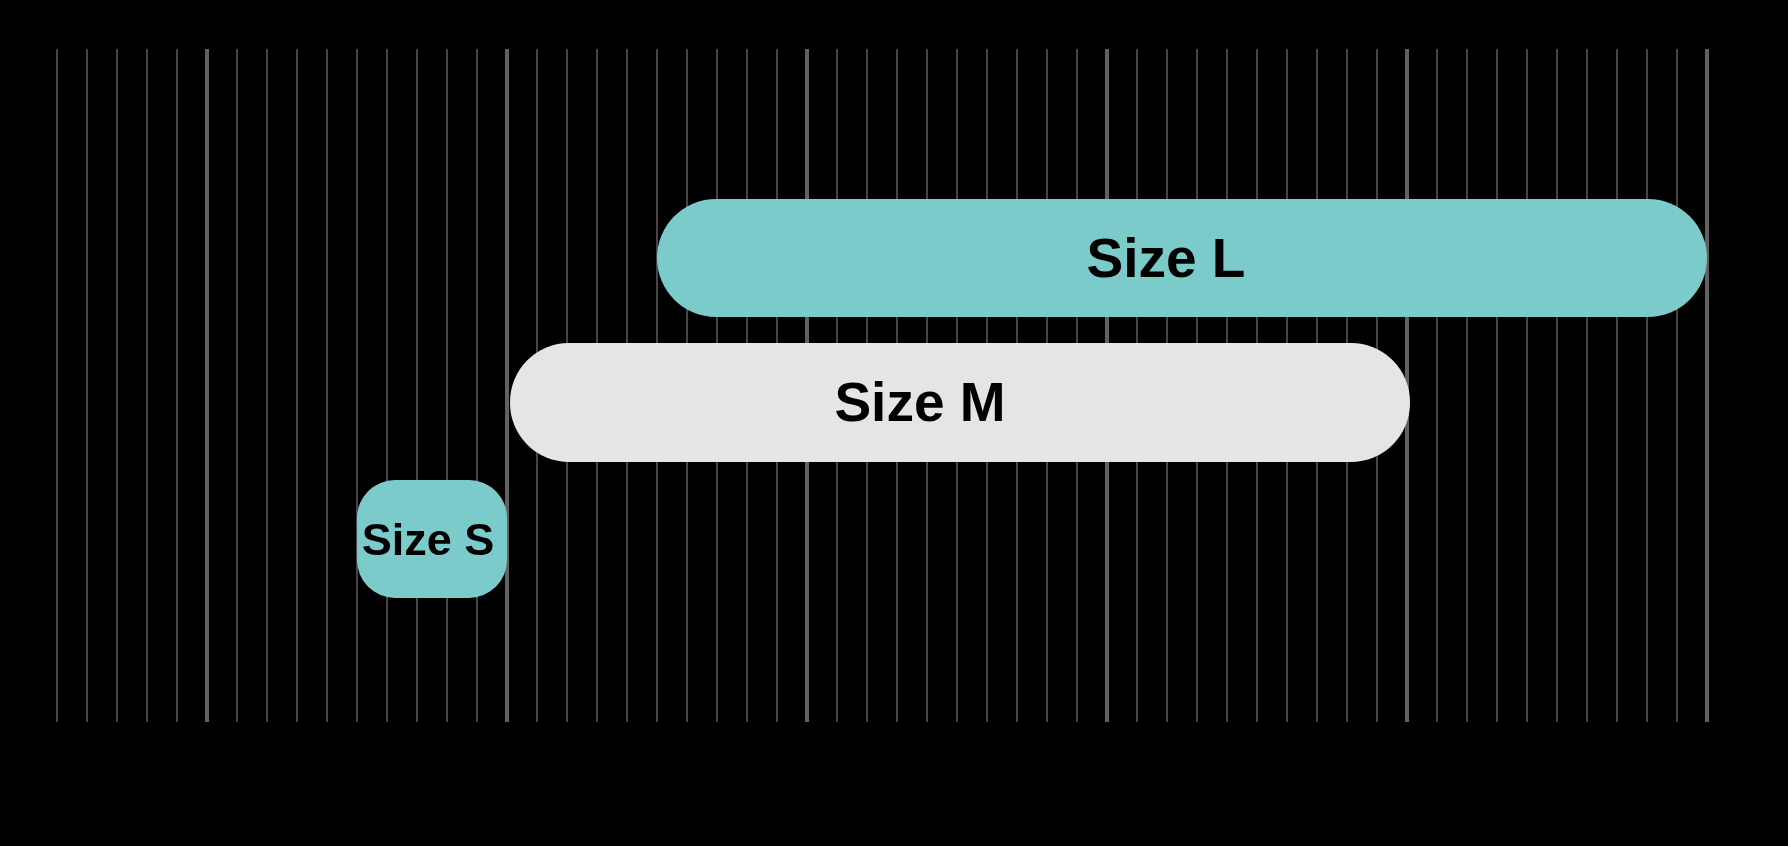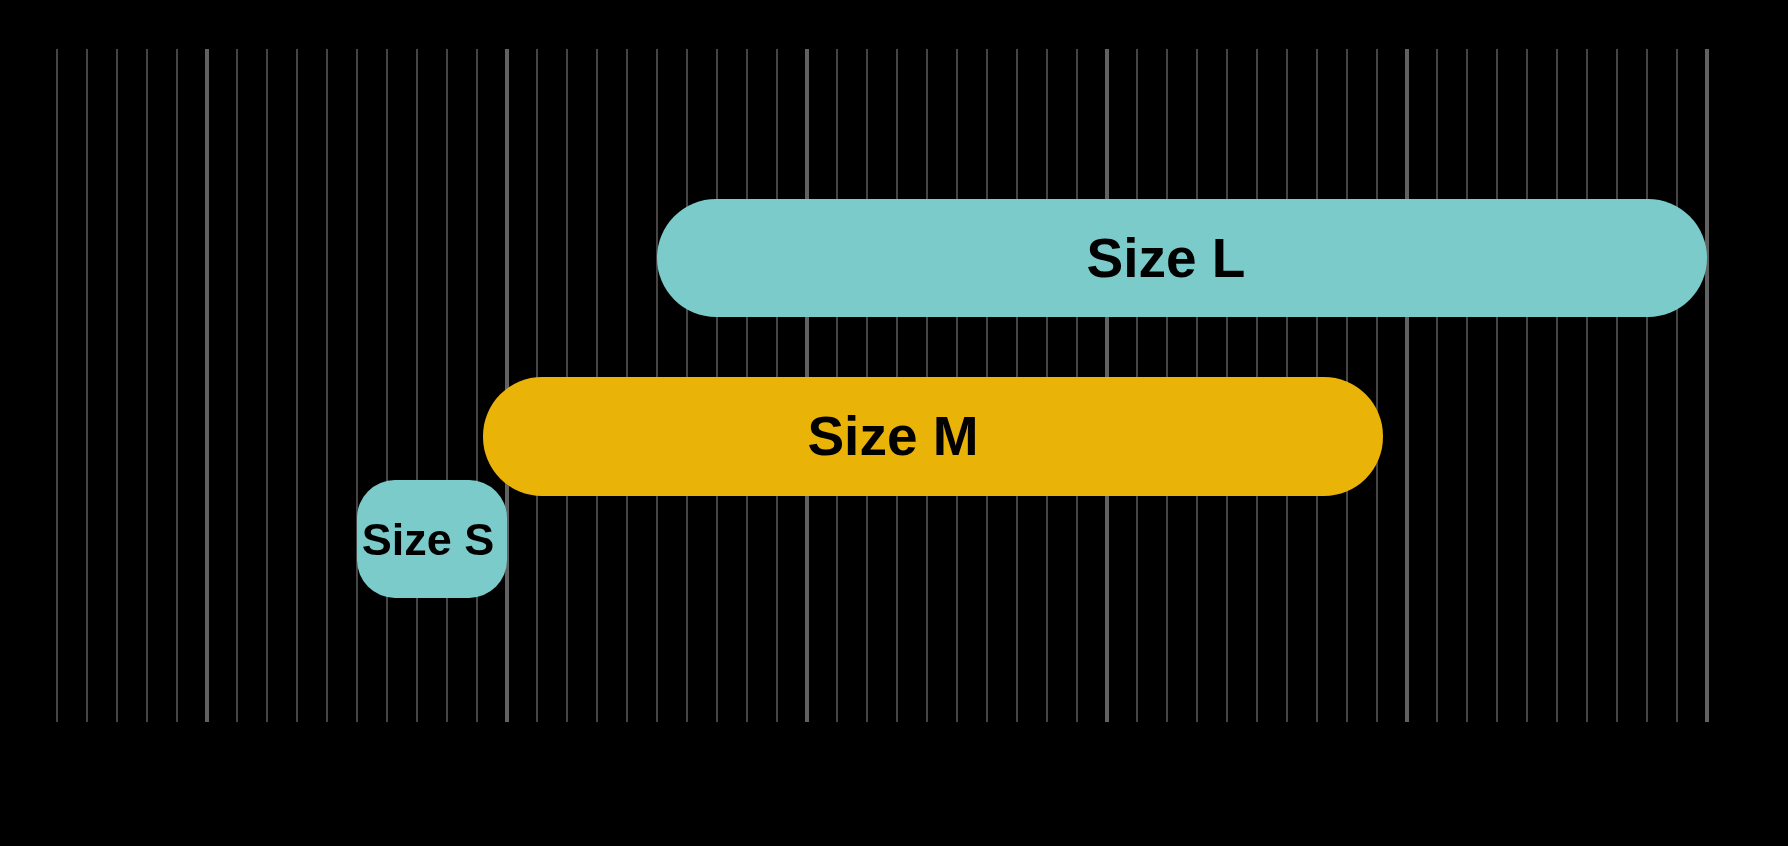--- a/index.html
+++ b/index.html
@@ -103,20 +103,20 @@
       <div class="vline minor" style="left: 1586px; background: rgb(69, 69, 69);"></div>
       <div class="vline minor" style="left: 1616px; background: rgb(69, 69, 69);"></div>
       <div class="vline minor" style="left: 1646px; background: rgb(69, 69, 69);"></div>
       <div class="vline minor" style="left: 1676px; background: rgb(69, 69, 69);"></div>
       <div class="vline major" style="left: 1705px; background: rgb(97, 97, 97);"></div>
     </div>
   <div id="bars">
       <div class="bar" style="left: 657px; width: 1050px; top: 199px; height: 118px; border-radius: 59px; background: rgb(124, 203, 203); text-align: right;">
         <span class="bar-label" style="font-size: 55px; transform: translateX(-16px); color: rgb(0, 0, 0);">Size L</span>
       </div>
-      <div class="bar" style="left: 483px; width: 900px; top: 343px; height: 119px; border-radius: 59px; background: #eab308; margin-top: 34px;">
+      <div class="bar" style="left: 510px; width: 900px; top: 343px; height: 119px; border-radius: 59px; background: #e5e5e5;">
         <span class="bar-label" style="font-size: 55px; transform: translateX(-40px); color: rgb(0, 0, 0);">Size M</span>
       </div>
       <div class="bar" style="left: 357px; width: 150px; top: 480px; height: 118px; border-radius: 38px; background: rgb(124, 203, 203);">
         <span class="bar-label" style="font-size: 45px; transform: translateX(-4px); color: rgb(0, 0, 0);">Size S</span>
       </div>
     </div>
 </div>
 
 </body></html>

